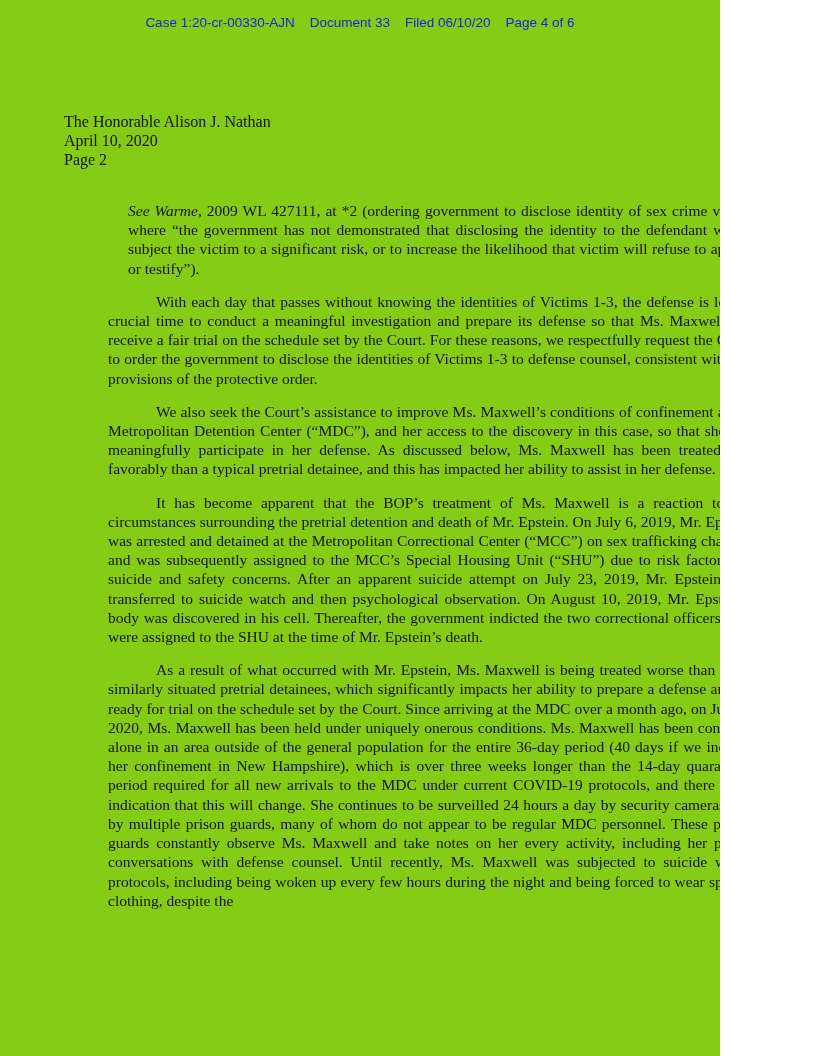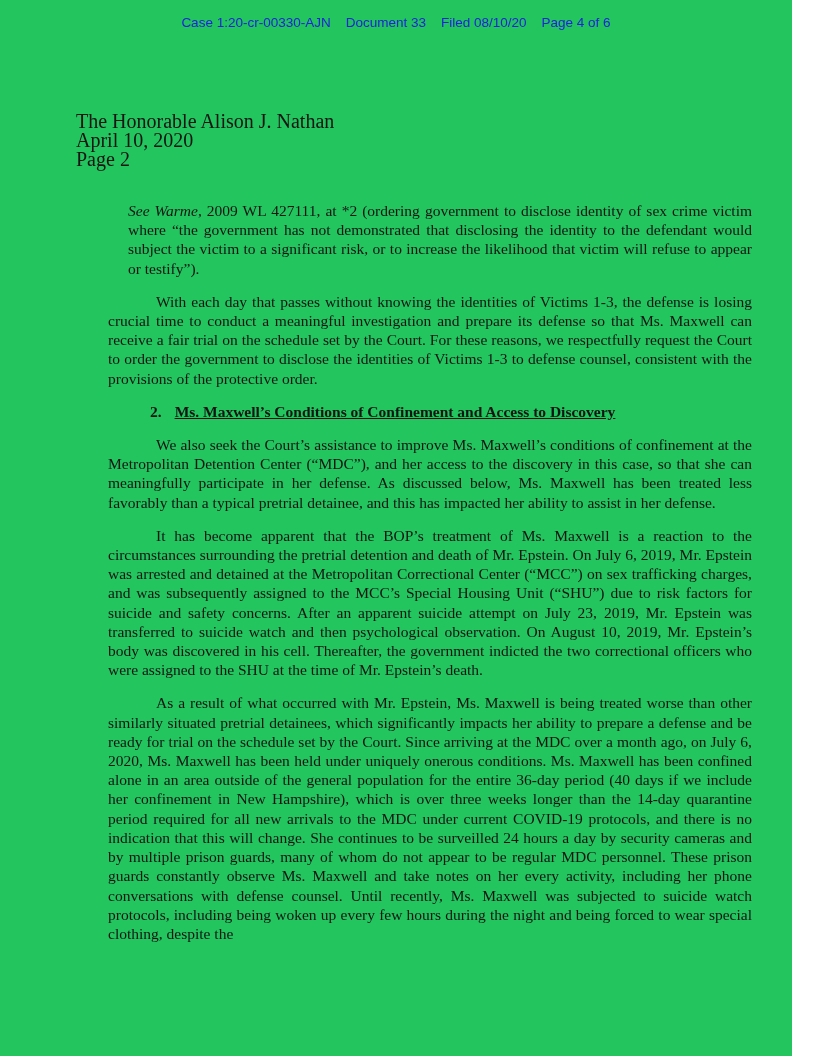--- a/index.html
+++ b/index.html
@@ -2,44 +2,44 @@
 <html><head>
 <meta charset="utf-8">
 <style>
   html, body {
     margin: 0;
     padding: 0;
     background: #ffffff;
   }
   .page {
     position: relative;
-    width: 792px;
+    width: 720px;
     height: 1056px;
-    background: #22c55e;
+    background: #84cc16;
     font-family: "Liberation Serif", serif;
     color: #141414;
     overflow: hidden;
   }
   .stamp {
     position: absolute;
     top: 15px;
     left: 0;
     right: 0;
     display: flex;
     justify-content: center;
     gap: 15px;
     font-family: "Liberation Sans", sans-serif;
     font-size: 13.5px;
     white-space: nowrap;
   }
   .recipient {
     position: absolute;
     top: 112px;
-    left: 76px;
-    font-size: 20px;
+    left: 64px;
+    font-size: 16px;
     line-height: 19.2px;
   }
   .content {
     position: absolute;
     top: 201px;
     left: 76px;
     width: 644px;
     font-size: 15.5px;
     line-height: 19.2px;
     text-align: justify;
@@ -73,37 +73,36 @@
   }
 </style>
 </head>
 <body>
 
 <div class="page">
 
   <div class="stamp" style="color: rgb(31, 34, 220);">
     <span>Case 1:20-cr-00330-AJN</span>
     <span>Document 33</span>
-    <span>Filed 08/10/20</span>
+    <span>Filed 06/10/20</span>
     <span>Page 4 of 6</span>
   </div>
 
   <div class="recipient">
     <div>The Honorable Alison J. Nathan</div>
     <div>April 10, 2020</div>
     <div>Page 2</div>
   </div>
 
   <div class="content">
 
     <p class="citation"><span class="case-name">See Warme</span><span>, 2009 WL 427111, at *2 (ordering government to disclose identity of sex crime victim where “the government has not demonstrated that disclosing the identity to the defendant would subject the victim to a significant risk, or to increase the likelihood that victim will refuse to appear or testify”).</span></p>
 
     <p class="para">With each day that passes without knowing the identities of Victims 1-3, the defense is losing crucial time to conduct a meaningful investigation and prepare its defense so that Ms. Maxwell can receive a fair trial on the schedule set by the Court.  For these reasons, we respectfully request the Court to order the government to disclose the identities of Victims 1-3 to defense counsel, consistent with the provisions of the protective order.</p>
 
-    <h2 class="heading"><span class="hnum">2.</span><span class="htitle">Ms. Maxwell’s Conditions of Confinement and Access to Discovery</span></h2>
 
     <p class="para">We also seek the Court’s assistance to improve Ms. Maxwell’s conditions of confinement at the Metropolitan Detention Center (“MDC”), and her access to the discovery in this case, so that she can meaningfully participate in her defense.  As discussed below, Ms. Maxwell has been treated less favorably than a typical pretrial detainee, and this has impacted her ability to assist in her defense.</p>
 
     <p class="para">It has become apparent that the BOP’s treatment of Ms. Maxwell is a reaction to the circumstances surrounding the pretrial detention and death of Mr. Epstein.  On July 6, 2019, Mr. Epstein was arrested and detained at the Metropolitan Correctional Center (“MCC”) on sex trafficking charges, and was subsequently assigned to the MCC’s Special Housing Unit (“SHU”) due to risk factors for suicide and safety concerns.  After an apparent suicide attempt on July 23, 2019, Mr. Epstein was transferred to suicide watch and then psychological observation.  On August 10, 2019, Mr. Epstein’s body was discovered in his cell.  Thereafter, the government indicted the two correctional officers who were assigned to the SHU at the time of Mr. Epstein’s death.</p>
 
     <p class="para">As a result of what occurred with Mr. Epstein, Ms. Maxwell is being treated worse than other similarly situated pretrial detainees, which significantly impacts her ability to prepare a defense and be ready for trial on the schedule set by the Court.  Since arriving at the MDC over a month ago, on July 6, 2020, Ms. Maxwell has been held under uniquely onerous conditions.  Ms. Maxwell has been confined alone in an area outside of the general population for the entire 36-day period (40 days if we include her confinement in New Hampshire), which is over three weeks longer than the 14-day quarantine period required for all new arrivals to the MDC under current COVID-19 protocols, and there is no indication that this will change.  She continues to be surveilled 24 hours a day by security cameras and by multiple prison guards, many of whom do not appear to be regular MDC personnel.  These prison guards constantly observe Ms. Maxwell and take notes on her every activity, including her phone conversations with defense counsel.  Until recently, Ms. Maxwell was subjected to suicide watch protocols, including being woken up every few hours during the night and being forced to wear special clothing, despite the</p>
 
   </div>
 
 </div>

